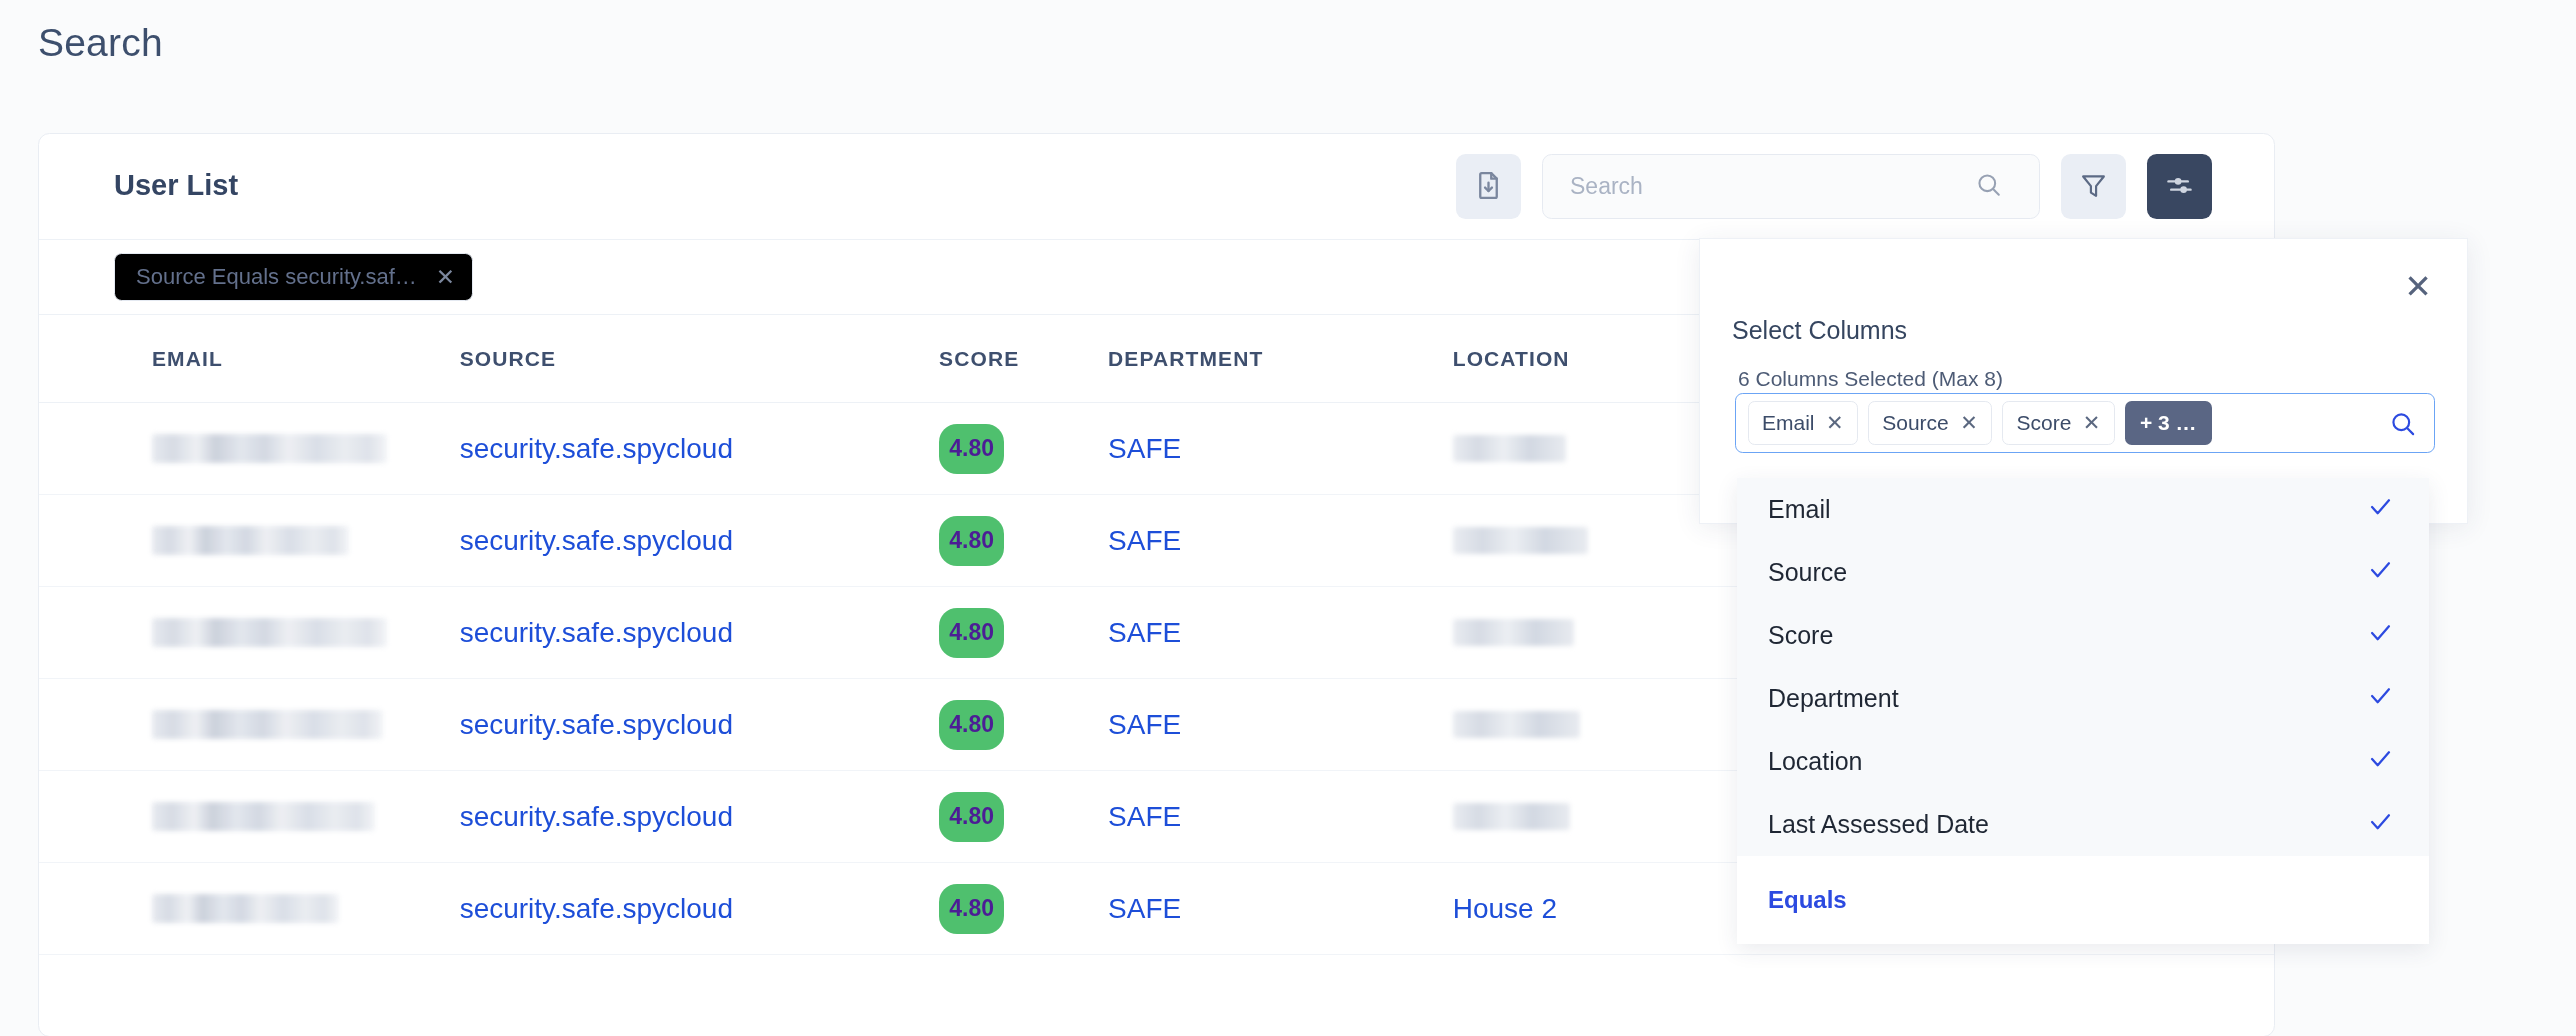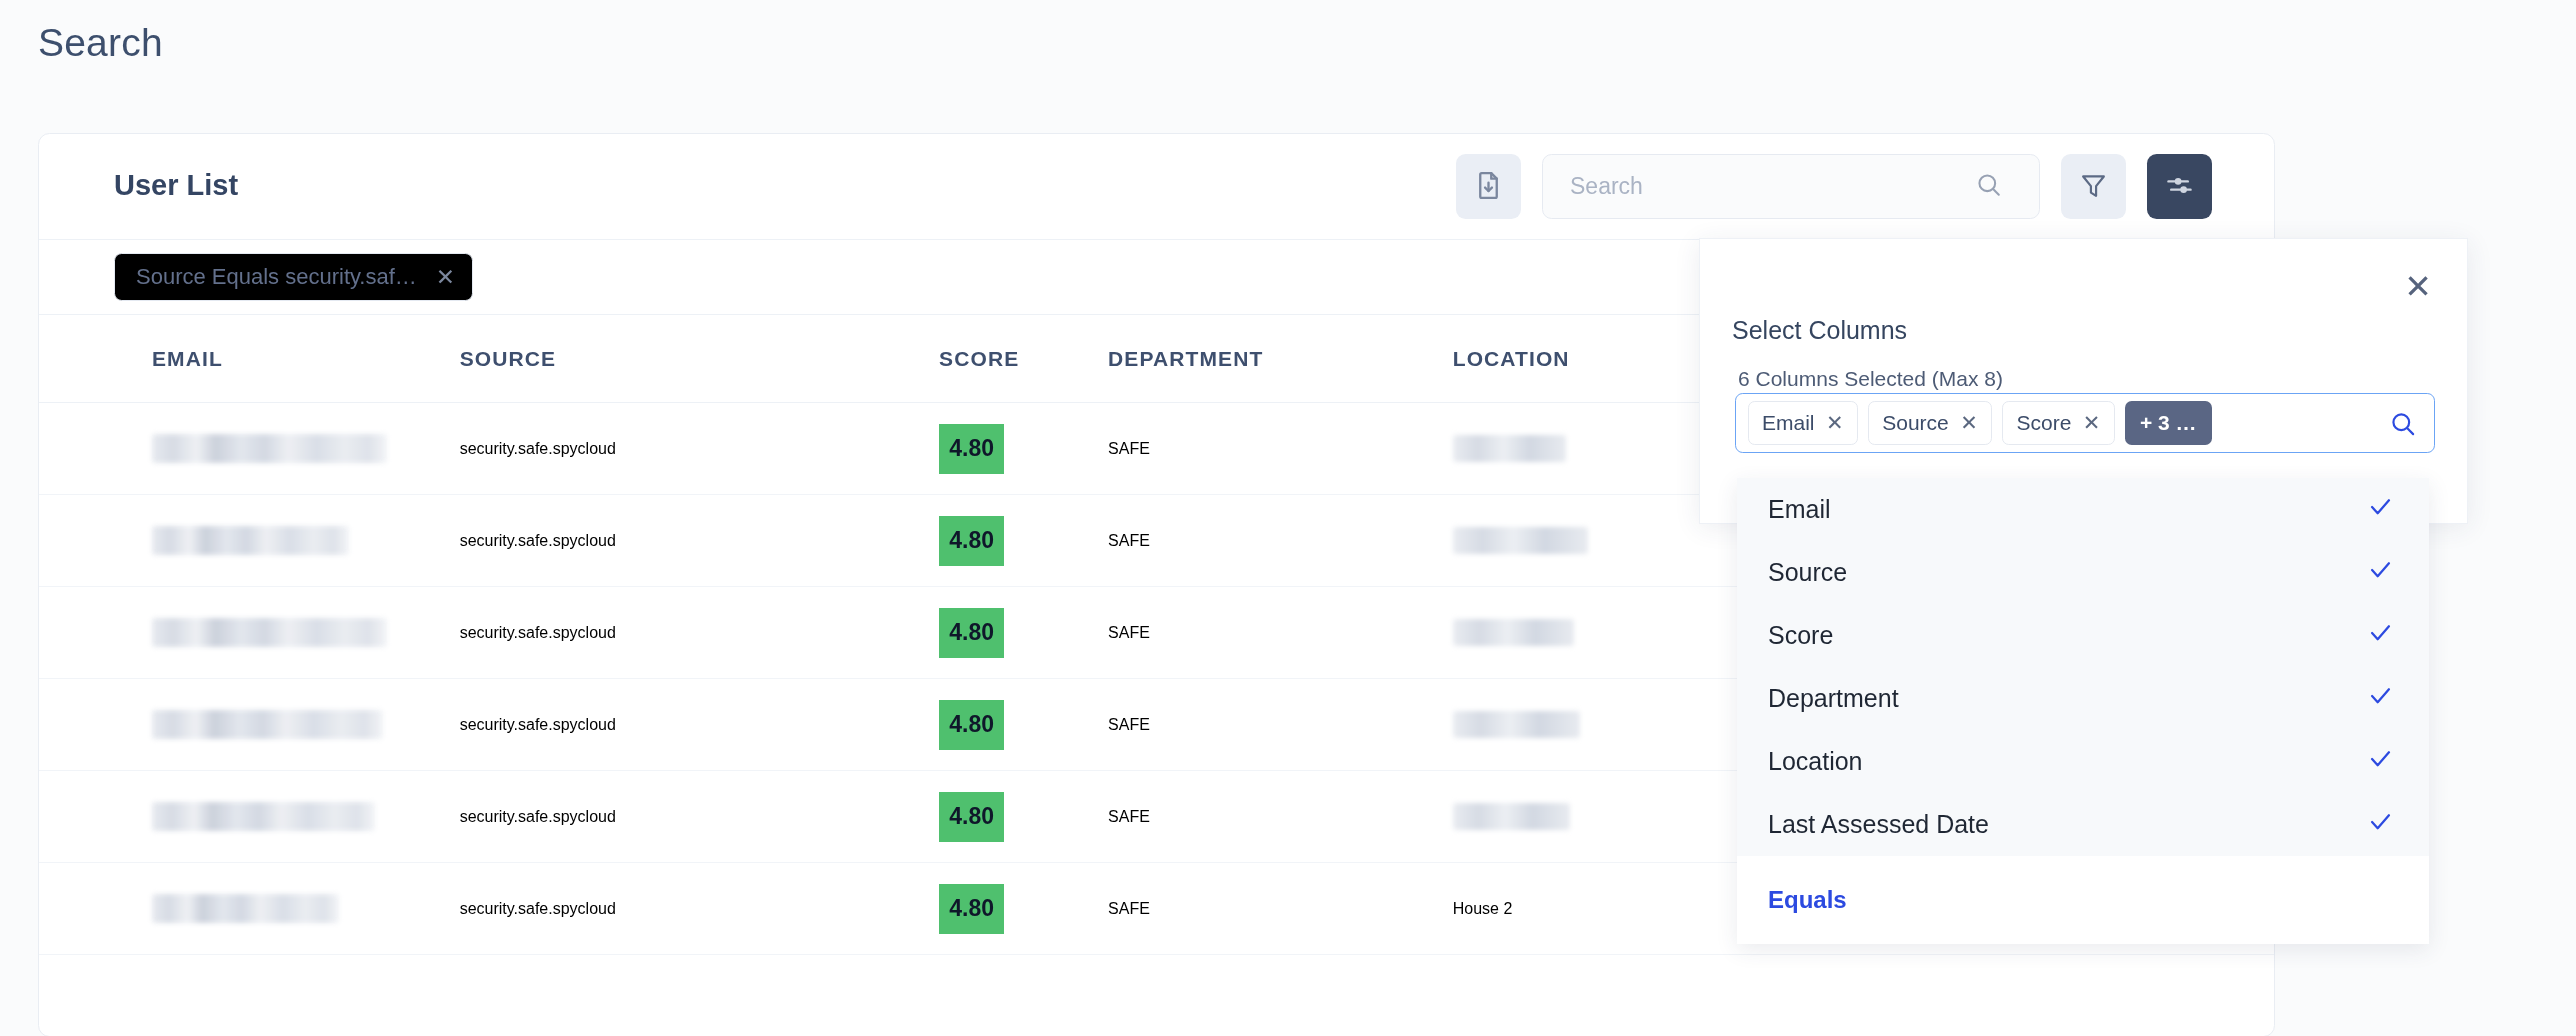--- a/index.html
+++ b/index.html
@@ -105,25 +105,25 @@
     filter: blur(2.9px);
     opacity: 0.95;
   }
   .blur-loc {
     display: block; height: 27px; border-radius: 2.9px;
     background:
       linear-gradient(90deg,
         #e9ecf1 0%, #d6dbe4 22%, #eceff3 45%, #d2d8e2 68%, #e8ebf0 100%);
     filter: blur(2.9px);
   }
-  .cell-text { font-size: 16px; color: #000000; }
+  .cell-text { font-size: 28px; color: #1d4ed8; }
   .score-badge {
     display: inline-flex; align-items: center; justify-content: center;
-    width: 65px; height: 50px; border-radius: 0;
-    background: #4fc06e; color: #0f172a;
+    width: 65px; height: 50px; border-radius: 18px;
+    background: #4fc06e; color: #4c1d95;
     font-size: 23px; font-weight: 700;
   }
 
   
   .columns-panel {
     position: absolute; left: 1699px; top: 238px;
     width: 769px; height: 286px;
     background: #ffffff;
     border: 1px solid #eef1f6;
     box-shadow: 0 3.8px 25px rgba(45,60,90,0.09);

